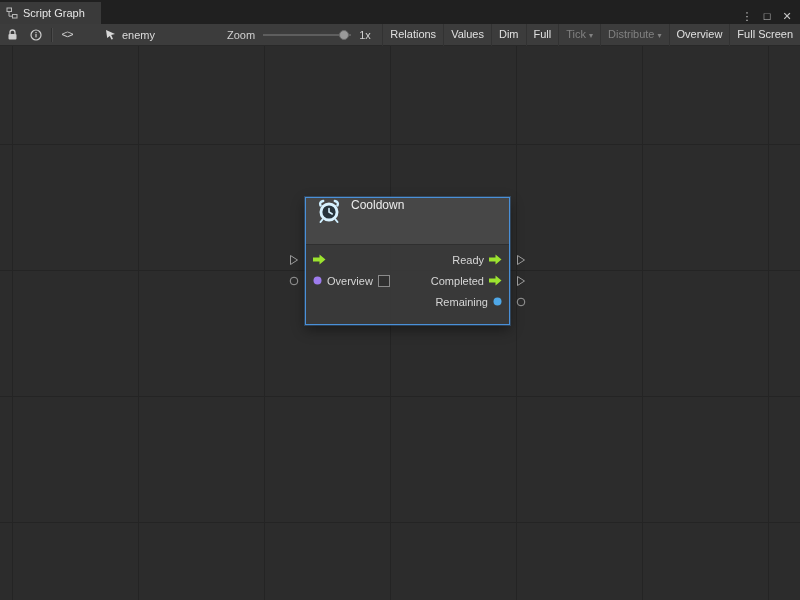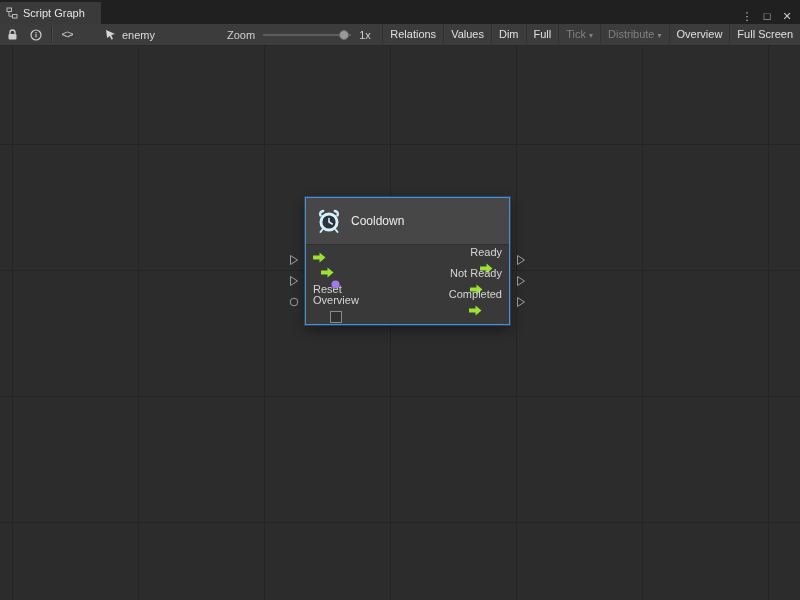--- a/index.html
+++ b/index.html
@@ -64,30 +64,30 @@
   }
   
   .node {
     position:absolute; left:305px; top:151px; width:205px;
     background:rgba(57,57,57,0.98);
     border:1px solid #4a90d8;
     box-shadow:0 0 0 1px rgba(74,144,216,0.30), 0 5px 12px rgba(0,0,0,0.40);
   }
   .node-header {
     height:47px; background:#474747; border-bottom:1px solid #2f2f2f;
-    display:flex; align-items:center; gap:9px; padding:0 10px;
+    display:flex; gap:9px; padding:0 10px;
   }
   .node-title { font-size:12px; color:#ececec; }
   .node-body { padding:4px 0 12px; }
   .port-row {
     position:relative; height:21px;
     display:flex; align-items:center; justify-content:space-between;
     padding:0 7px; font-size:11px; color:#d6d6d6;
   }
-  .pgroup { display:flex; align-items:center; gap:5px; line-height:0;flex-direction:column; }
+  .pgroup { display:flex; align-items:center; gap:5px; line-height:0; }
   .pgroup .plabel { line-height:normal; }
   .marker { position:absolute; top:50%; transform:translateY(-50%); line-height:0; }
   .marker.l { left:-17px; }
   .marker.r { right:-17px; }
   .mini-field {
     width:16px; height:15px; background:#dcdcdc; border:1px solid #8f8f8f;
     color:#141414; font-size:10px; text-align:center; padding:0;
     font-family:"Liberation Sans", sans-serif;
   }
   .mini-checkbox {
@@ -222,44 +222,20 @@
               <path d="M0 3.5h6.5V0.5L12.5 5.5 6.5 10.5V7.5H0z" fill="#9CE32F"></path>
             </svg>
         </div>
         <span class="marker r">
           <svg width="10" height="12" viewBox="0 0 10 12">
               <path d="M1.5 1.5 L8.5 6 L1.5 10.5 Z" fill="none" stroke="#9a9a9a"></path>
             </svg>
         </span>
       </div>
 
-      <div class="port-row">
-        <span class="marker l">
-          <svg width="10" height="12" viewBox="0 0 10 12">
-              <path d="M1.5 1.5 L8.5 6 L1.5 10.5 Z" fill="none" stroke="#9a9a9a"></path>
-            </svg>
-        </span>
-        <div class="pgroup">
-          <svg width="13" height="11" viewBox="0 0 13 11">
-              <path d="M0 3.5h6.5V0.5L12.5 5.5 6.5 10.5V7.5H0z" fill="#9CE32F"></path>
-            </svg>
-          <span class="plabel">Reset</span>
-        </div>
-        <div class="pgroup">
-          <span class="plabel">Not Ready</span>
-          <svg width="13" height="11" viewBox="0 0 13 11">
-              <path d="M0 3.5h6.5V0.5L12.5 5.5 6.5 10.5V7.5H0z" fill="#9CE32F"></path>
-            </svg>
-        </div>
-        <span class="marker r">
-          <svg width="10" height="12" viewBox="0 0 10 12">
-              <path d="M1.5 1.5 L8.5 6 L1.5 10.5 Z" fill="none" stroke="#9a9a9a"></path>
-            </svg>
-        </span>
-      </div>
 
 
       <div class="port-row">
         <span class="marker l">
           <svg width="10" height="10" viewBox="0 0 10 10">
               <circle cx="5" cy="5" r="3.8" fill="none" stroke="#9a9a9a"></circle>
             </svg>
         </span>
         <div class="pgroup">
           <svg width="9" height="9" viewBox="0 0 9 9">
@@ -274,17 +250,31 @@
               <path d="M0 3.5h6.5V0.5L12.5 5.5 6.5 10.5V7.5H0z" fill="#9CE32F"></path>
             </svg>
         </div>
         <span class="marker r">
           <svg width="10" height="12" viewBox="0 0 10 12">
               <path d="M1.5 1.5 L8.5 6 L1.5 10.5 Z" fill="none" stroke="#9a9a9a"></path>
             </svg>
         </span>
       </div>
 
+      <div class="port-row">
+        <div class="pgroup"></div>
+        <div class="pgroup">
+          <span class="plabel">Remaining</span>
+          <svg width="9" height="9" viewBox="0 0 9 9">
+              <circle cx="4.5" cy="4.5" r="4" fill="#4FA8E8"></circle>
+            </svg>
+        </div>
+        <span class="marker r">
+          <svg width="10" height="10" viewBox="0 0 10 10">
+              <circle cx="5" cy="5" r="3.8" fill="none" stroke="#9a9a9a"></circle>
+            </svg>
+        </span>
+      </div>
 
 
     </div>
   </div>
 </div>
 
 </body></html>

